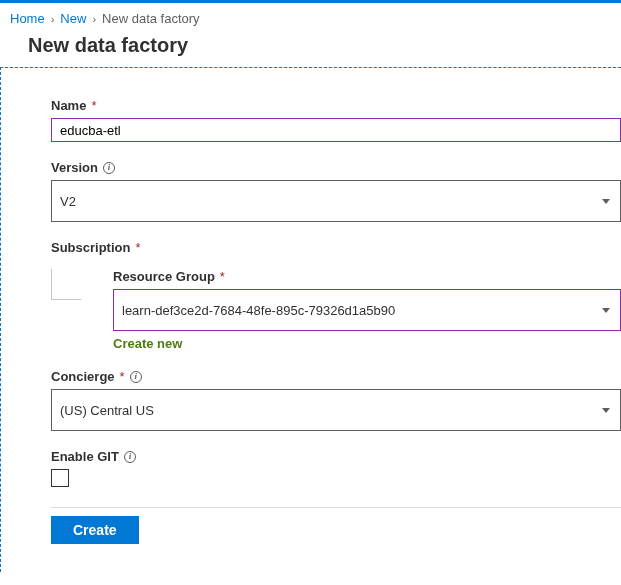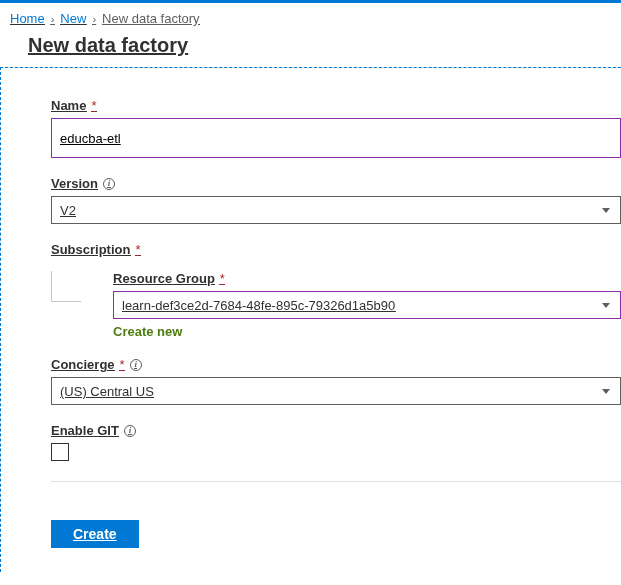--- a/index.html
+++ b/index.html
@@ -1,15 +1,15 @@
 <!DOCTYPE html>
 <html><head>
   <meta charset="utf-8">
   <style>
-    * { box-sizing: border-box; margin: 0; padding: 0; text-decoration: underline; }
+    * { box-sizing: border-box; margin: 0; padding: 0; }
     body {
       font-family: "Segoe UI", -apple-system, sans-serif;
       font-size: 13px;
       color: #323130;
       background: #fff;
     }
     .top-accent {
       height: 3px;
       background: #0078d4;
     }
@@ -57,33 +57,33 @@
       align-items: center;
       justify-content: center;
       font-size: 9px;
       font-style: italic;
       font-family: Georgia, serif;
       color: #605e5c;
       line-height: 1;
     }
     .text-input {
       width: 100%;
-      height: 40px;
+      height: 24px;
       border: 1px solid #605e5c;
       padding: 0 8px;
       font-size: 13px;
       font-family: inherit;
       outline: none;
     }
     .text-input.focused {
       border: 1px solid #8a2da5;
     }
     .select-input {
       width: 100%;
-      height: 28px;
+      height: 42px;
       border: 1px solid #605e5c;
       padding: 0 8px;
       font-size: 13px;
       background: #fff;
       display: flex;
       align-items: center;
       justify-content: space-between;
       cursor: pointer;
     }
     .chev-down {
@@ -130,21 +130,21 @@
     .checkbox {
       width: 18px; height: 18px;
       border: 1px solid #323130;
       background: #fff;
       cursor: pointer;
       margin-top: 4px;
     }
     .footer-divider {
       border-top: 1px solid #e1dfdd;
       margin-top: 20px;
-      padding-top: 38px;
+      padding-top: 8px;
     }
     .primary-btn {
       background: #0078d4;
       color: #fff;
       border: none;
       padding: 6px 22px;
       font-size: 14px;
       font-weight: 600;
       cursor: pointer;
       font-family: inherit;

